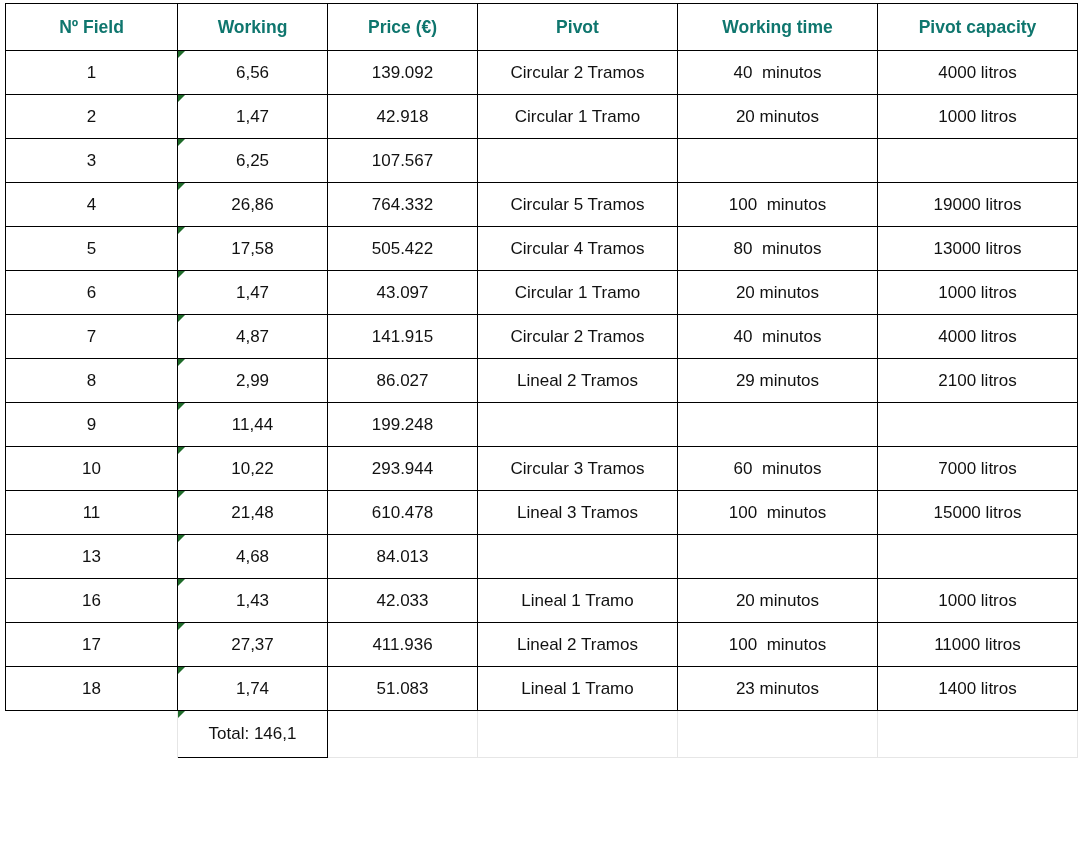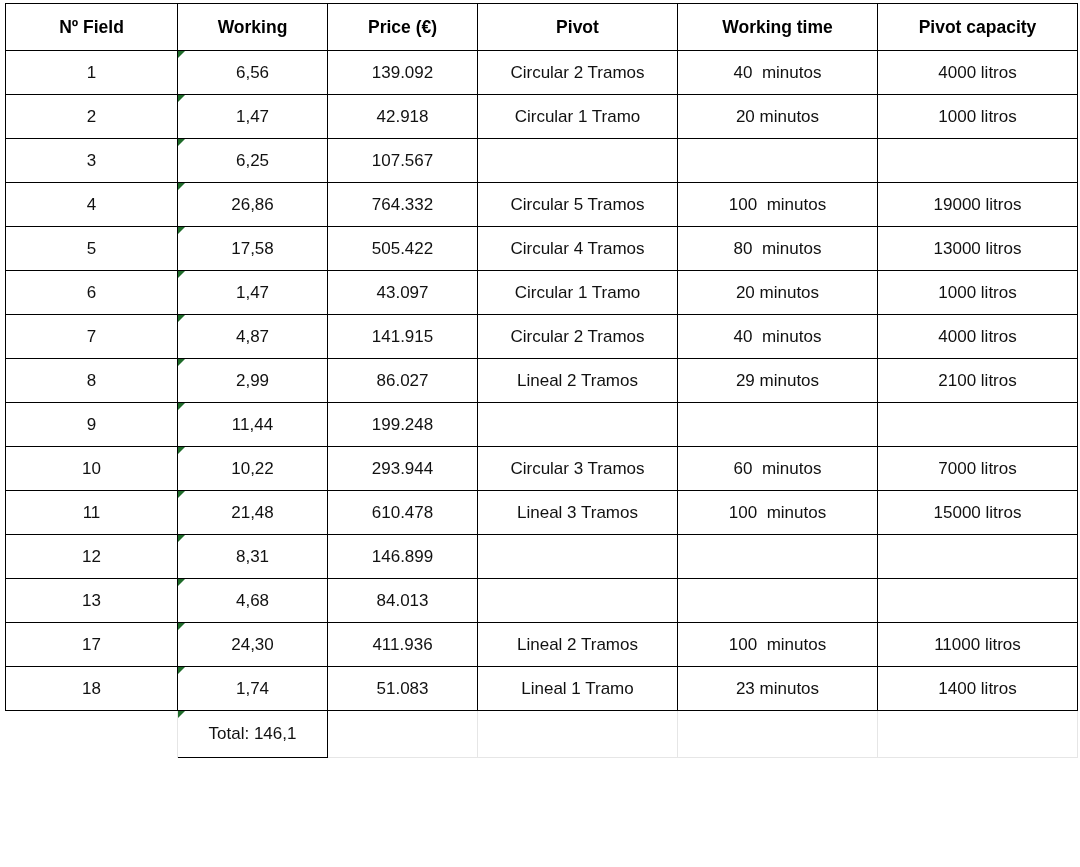--- a/index.html
+++ b/index.html
@@ -47,21 +47,21 @@
     font-size: 17px;
     color: #111111;
     font-weight: 400;
     background: #ffffff;
     position: relative;
     white-space: pre;
   }
 
   table.grid th {
     height: 46px;
-    color: #000000;
+    color: #0f766e;
     font-weight: bold;
     font-size: 17.5px;
   }
 
   
   td.hect::before {
     content: "";
     position: absolute;
     left: 0;
     top: 0;
@@ -208,38 +208,38 @@
         </tr>
         <tr>
           <td>11</td>
           <td class="hect">21,48</td>
           <td>610.478</td>
           <td>Lineal 3 Tramos</td>
           <td>100  minutos</td>
           <td>15000 litros</td>
         </tr>
         <tr>
-          <td>12</td>
-          <td class="hect">8,31</td>
-          <td>146.899</td>
-          <td class="struck"></td>
-          <td class="struck"></td>
-          <td class="struck"></td>
-        </tr>
-        <tr>
           <td>13</td>
           <td class="hect">4,68</td>
           <td>84.013</td>
           <td class="struck"></td>
           <td class="struck"></td>
           <td class="struck"></td>
         </tr>
         <tr>
+          <td>16</td>
+          <td class="hect">1,43</td>
+          <td>42.033</td>
+          <td>Lineal 1 Tramo</td>
+          <td>20 minutos</td>
+          <td>1000 litros</td>
+        </tr>
+        <tr>
           <td>17</td>
-          <td class="hect">24,30</td>
+          <td class="hect">27,37</td>
           <td>411.936</td>
           <td>Lineal 2 Tramos</td>
           <td>100  minutos</td>
           <td>11000 litros</td>
         </tr>
         <tr>
           <td>18</td>
           <td class="hect">1,74</td>
           <td>51.083</td>
           <td>Lineal 1 Tramo</td>

